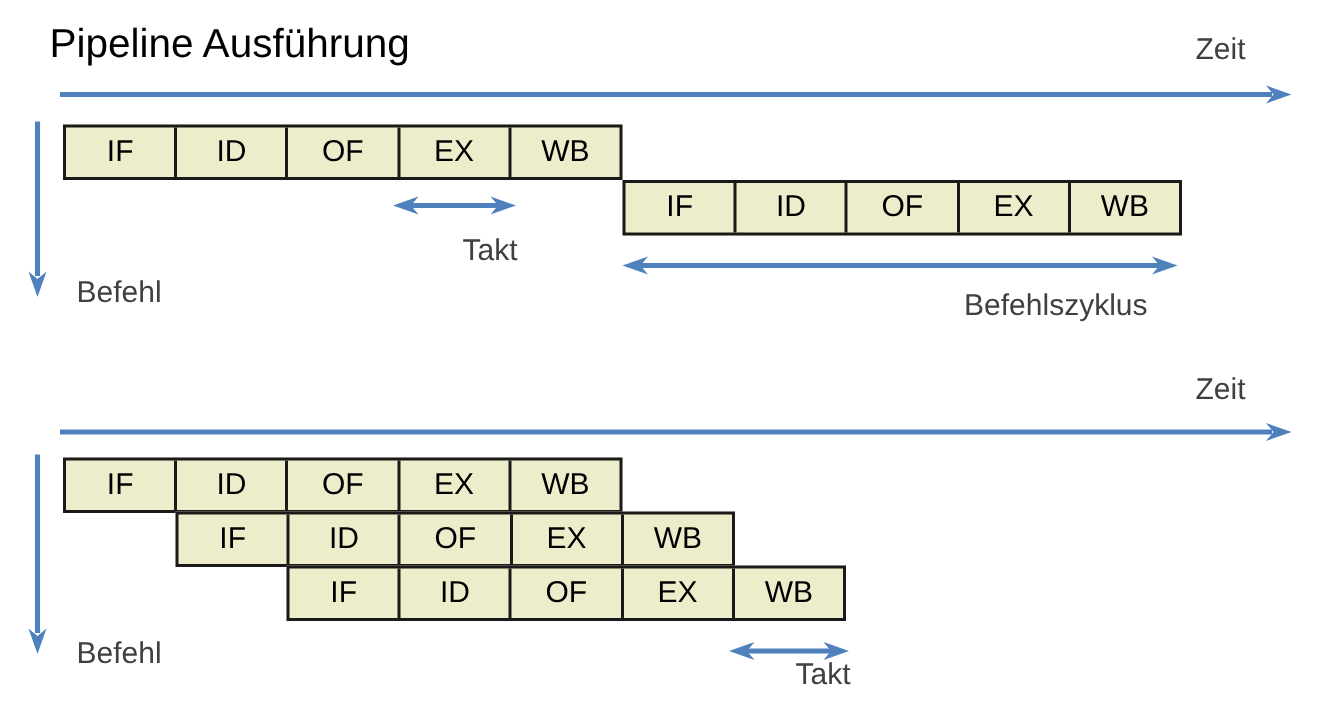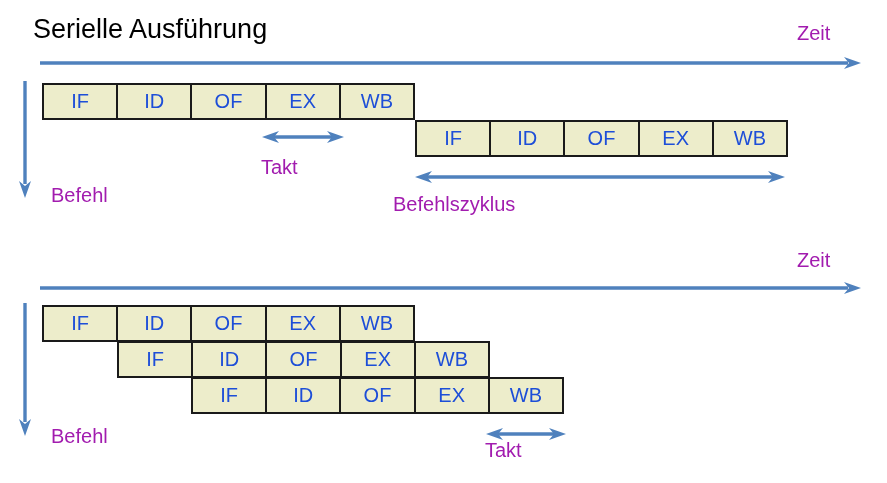--- a/index.html
+++ b/index.html
@@ -4,41 +4,41 @@
 <style>
   html,body { margin:0; padding:0; background:#ffffff; }
   .canvas {
     position:relative; width:887px; height:483px; background:#ffffff;
     font-family:"Liberation Sans", sans-serif; color:#000;
     --accent:#4F81BD; --fill:#EDEDCB; --edge:#1A1A1A;
     overflow:hidden;
   }
   .abs { position:absolute; }
   .title { font-size:27px; line-height:1.15; white-space:nowrap; color:#000; }
-  .lbl { font-size:20px; line-height:1.15; white-space:nowrap; color:#a21caf; }
-  .lbl.center { text-align:left; white-space:normal; }
+  .lbl { font-size:20px; line-height:1.15; white-space:nowrap; color:#404040; }
+  .lbl.center { text-align:right; white-space:normal; }
   .row {
     position:absolute; display:flex; width:373px; height:37px;
     background:var(--fill); border:2px solid var(--edge); box-sizing:border-box;
   }
   .cell {
     flex:1 1 0; display:flex; align-items:center; justify-content:center;
-    font-size:20px; color:#1d4ed8; overflow:hidden;
+    font-size:20px; color:#000000; overflow:hidden;
   }
   .cell + .cell { border-left:2px solid var(--edge); }
   svg.arrow { position:absolute; overflow:visible; display:block; }
   svg.arrow line { stroke:var(--accent); stroke-width:3.4; }
   svg.arrow polygon { fill:var(--accent); }
 </style>
 </head>
 <body>
 
 <div class="canvas" style="--accent: #4F81BD; --fill: #EDEDCB; --edge: #1A1A1A;">
 
-  <div class="abs title" style="left:33px; top:14px">Serielle Ausführung</div>
+  <div class="abs title" style="left:33px; top:14px">Pipeline Ausführung</div>
 
   <div class="abs lbl" style="left:797px; top:22px">Zeit</div>
 
   <svg class="arrow" style="left:38px; top:56px" width="824" height="14" viewBox="0 0 824 14">
     <line x1="2" y1="7" x2="810" y2="7"></line>
     <polygon points="823,7 806,1 811,7 806,13"></polygon>
   </svg>
 
   <svg class="arrow" style="left:17px; top:80px" width="16" height="118" viewBox="0 0 16 118">
     <line x1="8" y1="1" x2="8" y2="104"></line>

